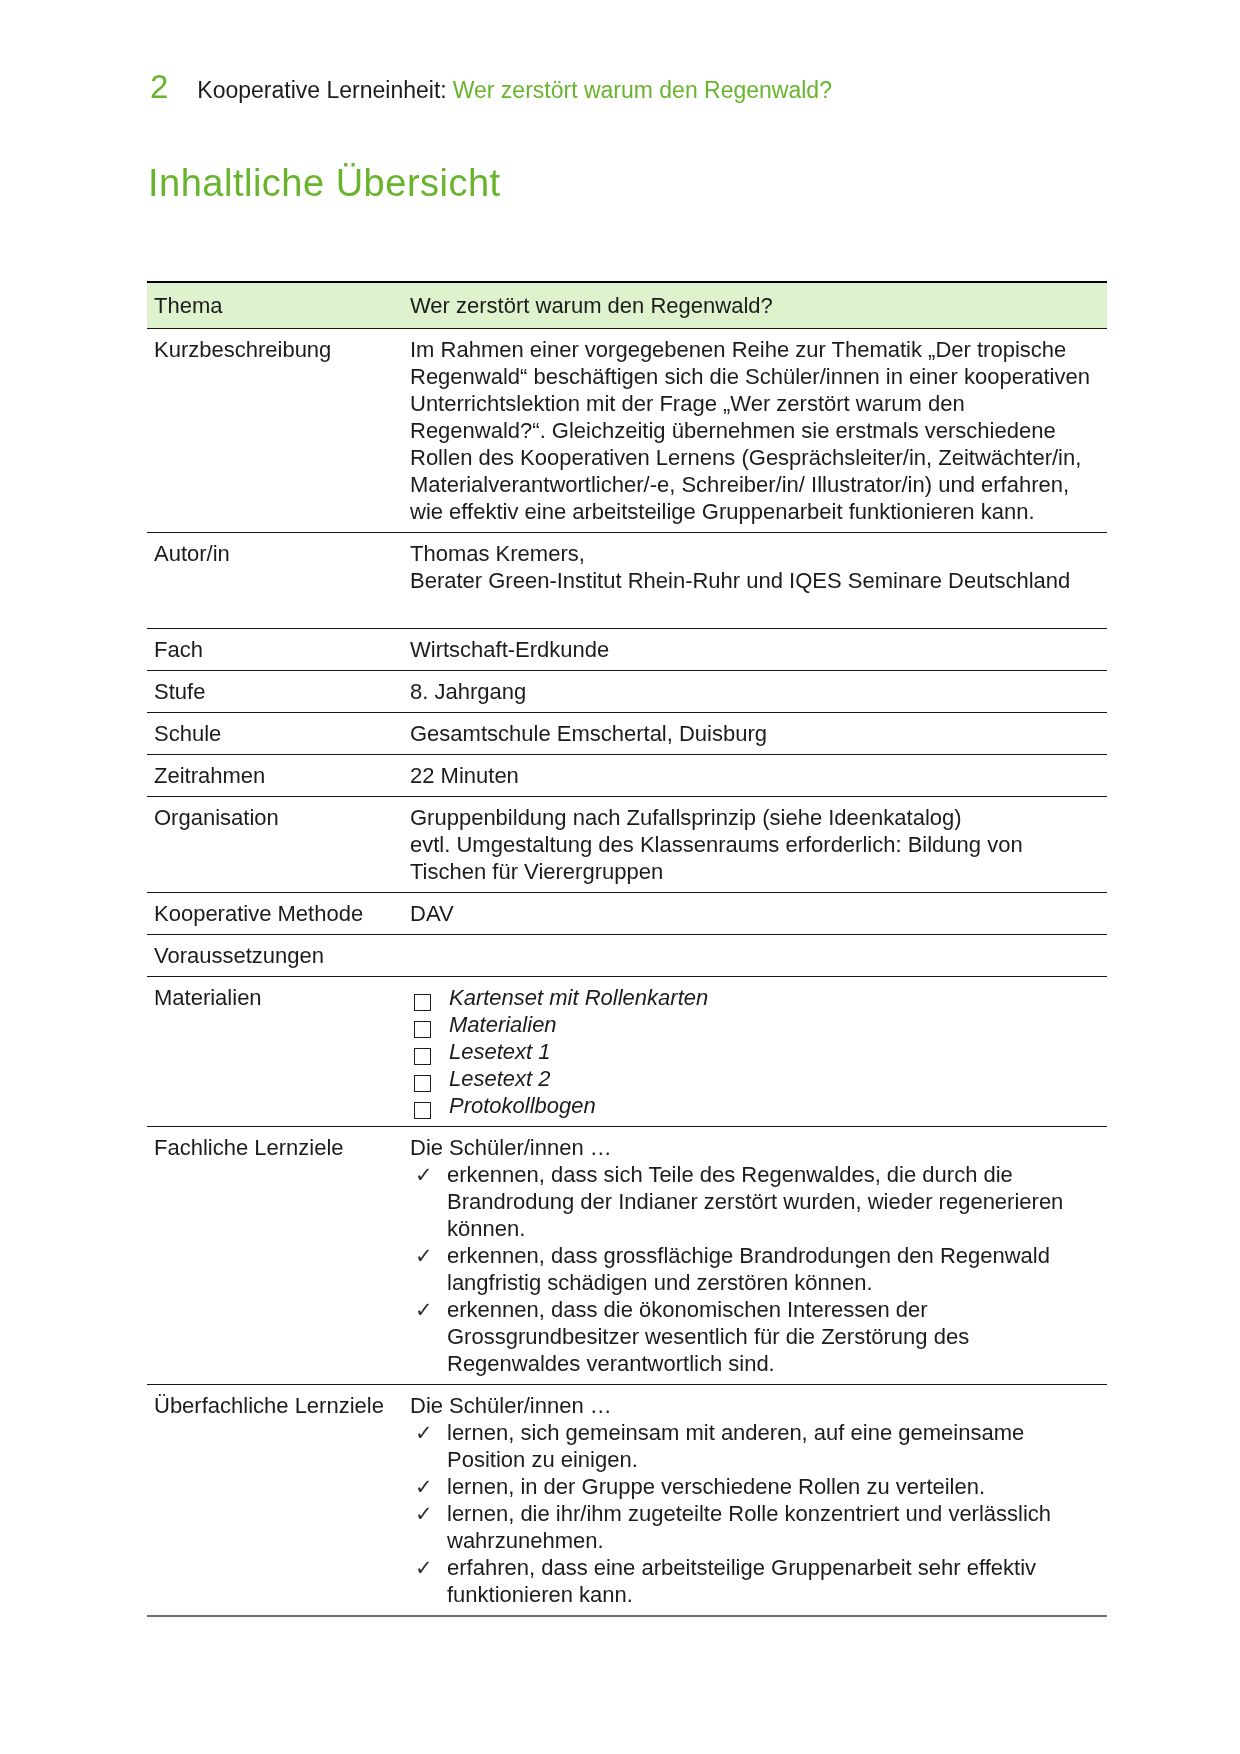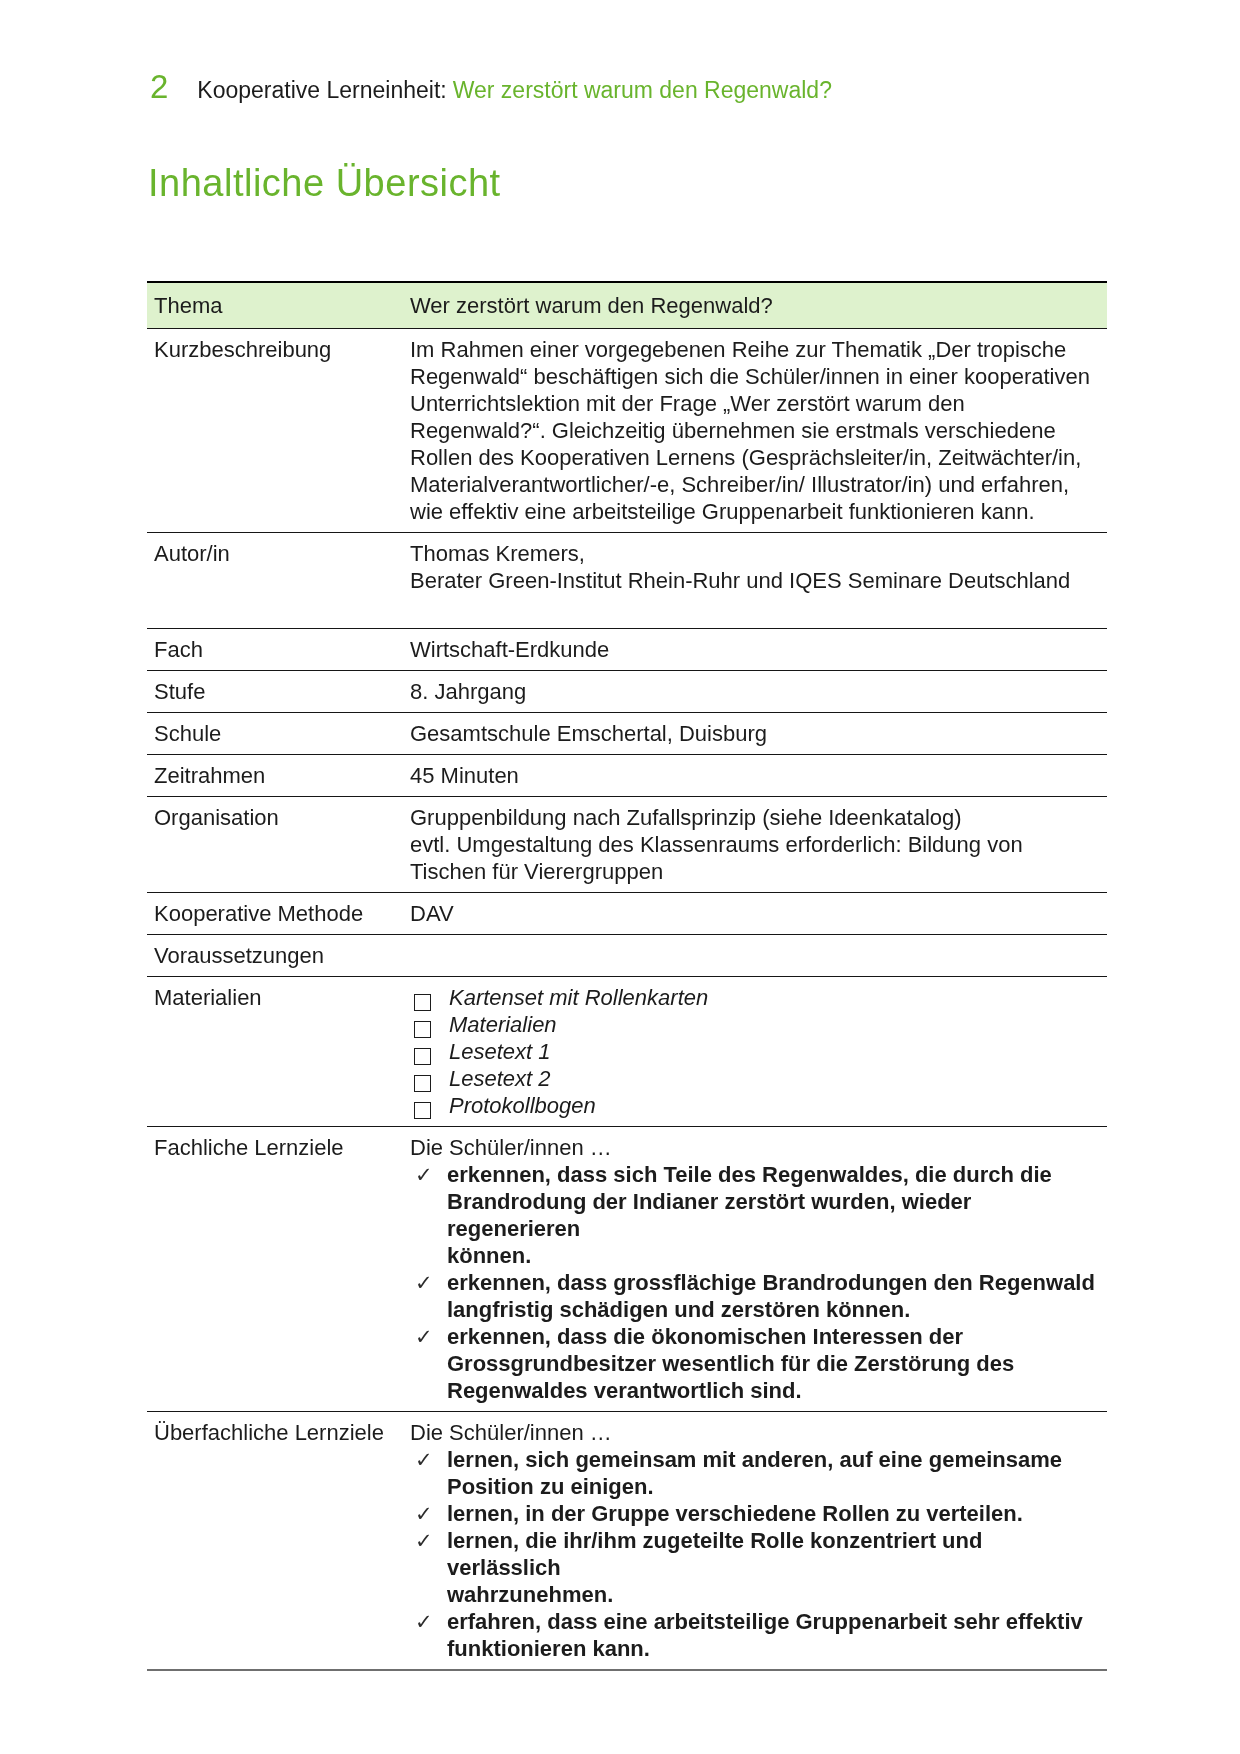--- a/index.html
+++ b/index.html
@@ -58,21 +58,21 @@
     margin: 5px 0 0 4px;
     background: #ffffff;
   }
   .chk-text { margin-left: 18px; }
 
   .goal-row { display: flex; align-items: flex-start; }
   .goal-tick {
     flex: none; width: 32px; padding-left: 5px;
     color: #2c2c2c; font-size: 21px;
   }
-  .goal-text { white-space: pre-line; max-width: 660px; font-weight: bold; }
+  .goal-text { white-space: pre-line; max-width: 660px; }
 </style>
 </head>
 <body style="--accent: #69b42d; --rowbg: #def2cd;">
 
 <div class="page">
 
   <div class="runhead">
     <span class="pagenum">2</span>
     <span class="runhead-text"><span>Kooperative Lerneinheit:</span><span class="runhead-topic">Wer zerstört warum den Regenwald?</span></span>
   </div>
@@ -118,21 +118,21 @@
         </tr>
         <tr class="row-schule">
           <td class="label">Schule</td>
           <td class="value">
             <div class="para">Gesamtschule Emschertal, Duisburg</div>
           </td>
         </tr>
         <tr class="row-zeitrahmen">
           <td class="label">Zeitrahmen</td>
           <td class="value">
-            <div class="para">45 Minuten</div>
+            <div class="para">22 Minuten</div>
           </td>
         </tr>
         <tr class="row-organisation">
           <td class="label">Organisation</td>
           <td class="value">
             <div class="para">Gruppenbildung nach Zufallsprinzip (siehe Ideenkatalog)
 evtl. Umgestaltung des Klassenraums erforderlich: Bildung von
 Tischen für Vierergruppen</div>
           </td>
         </tr>

